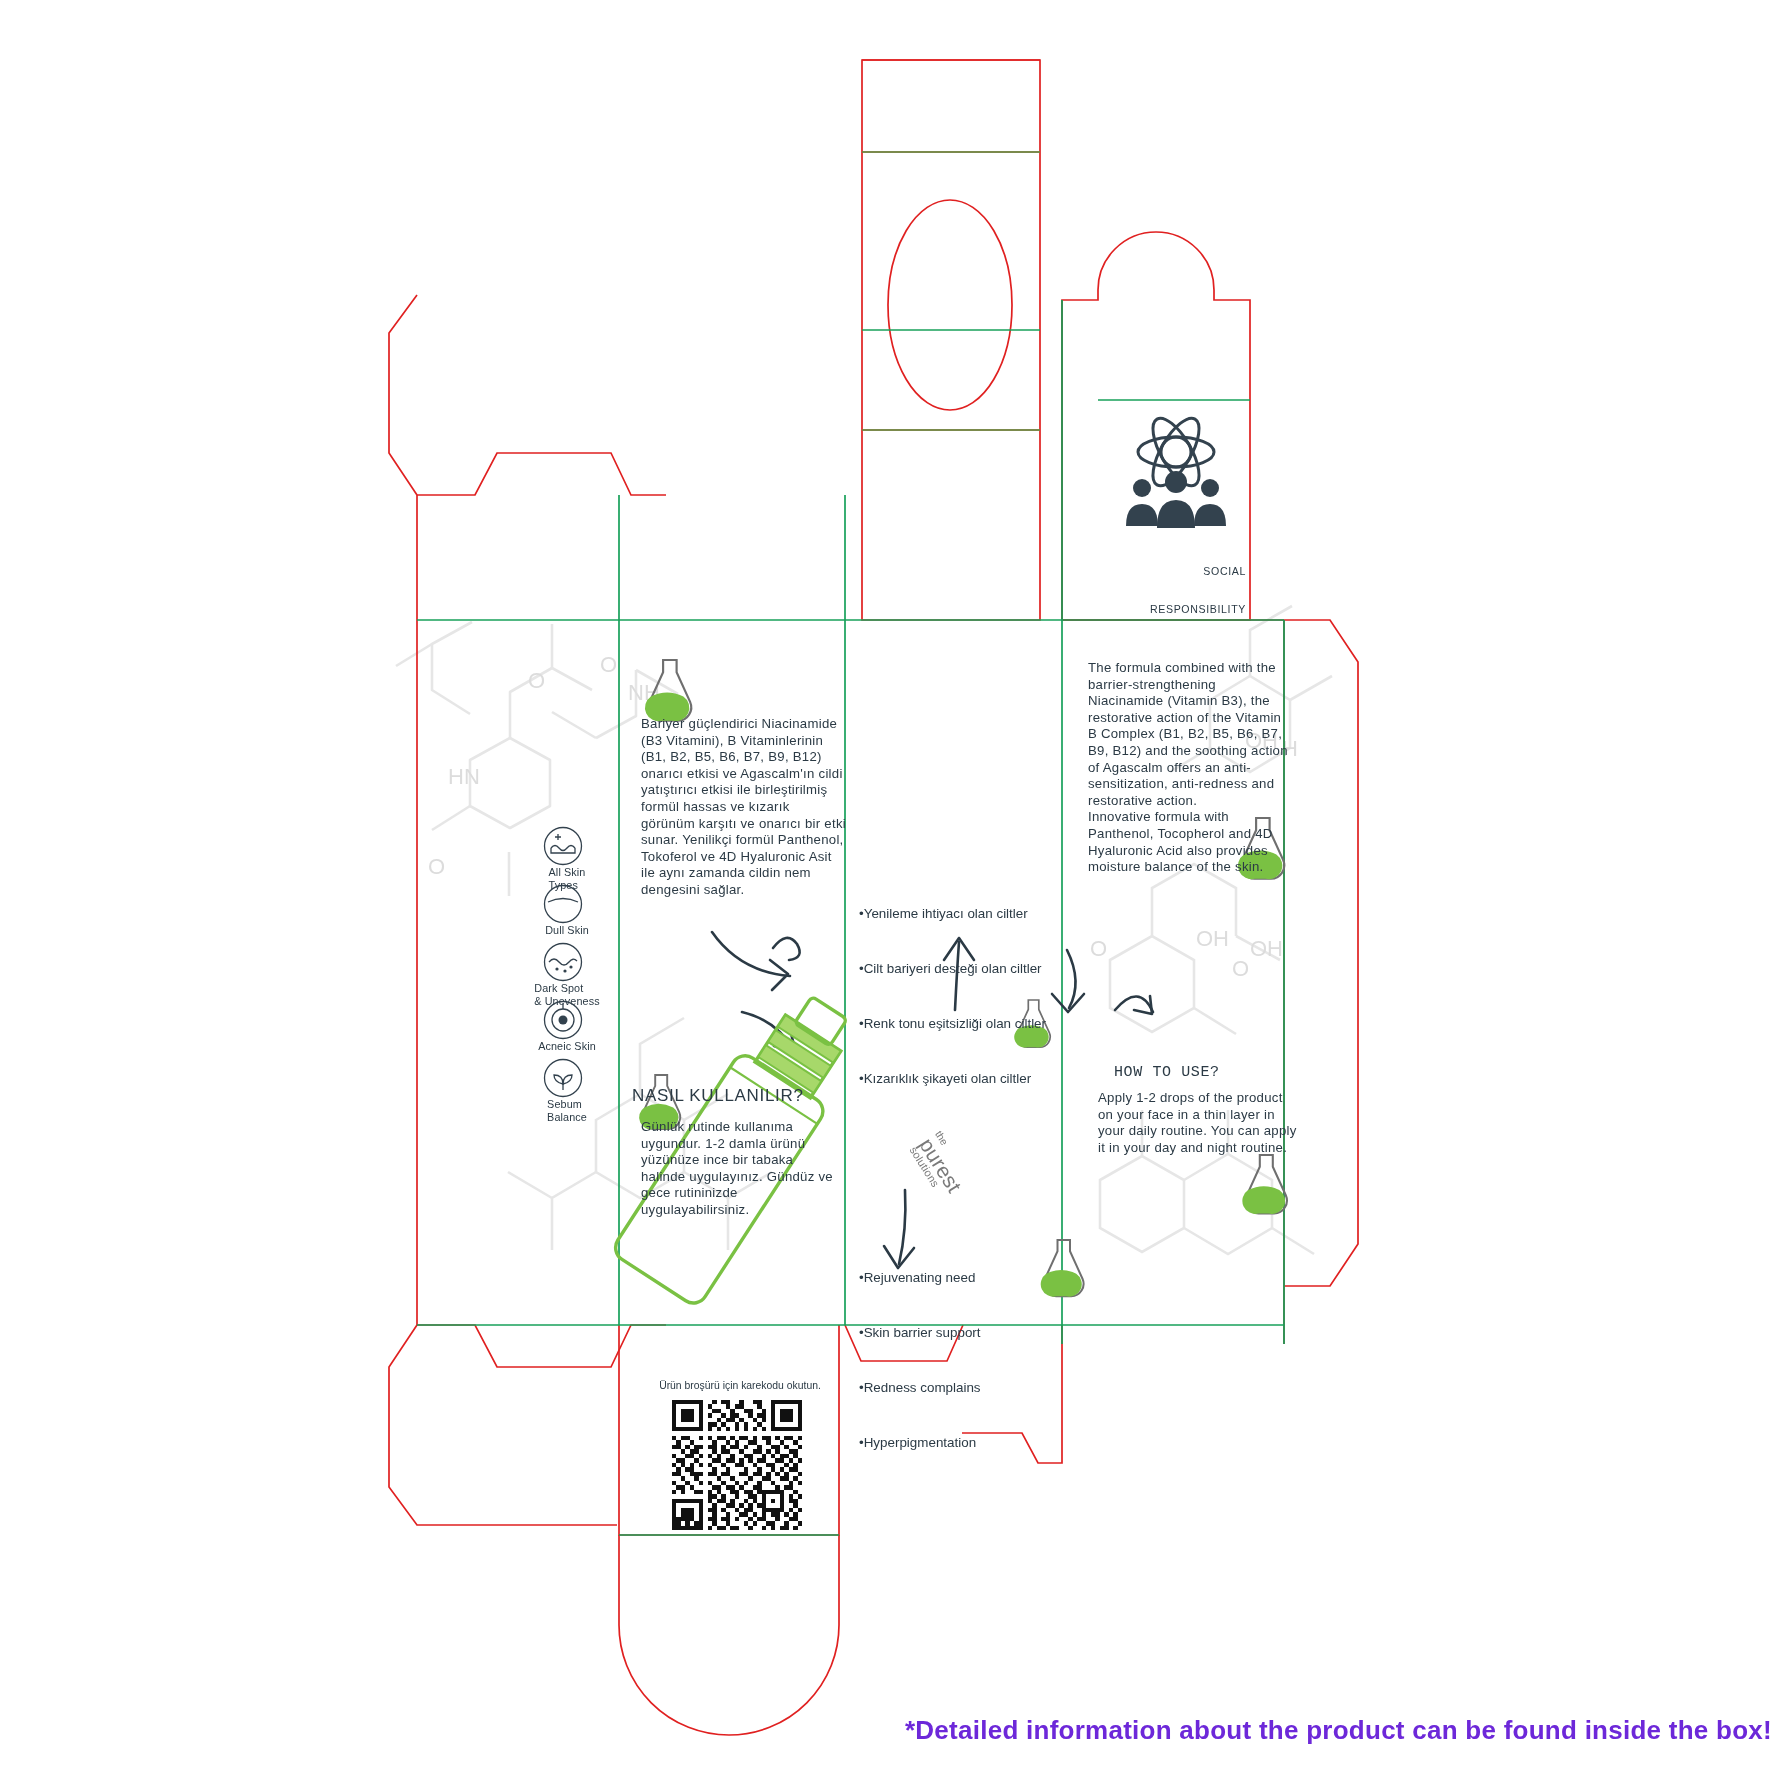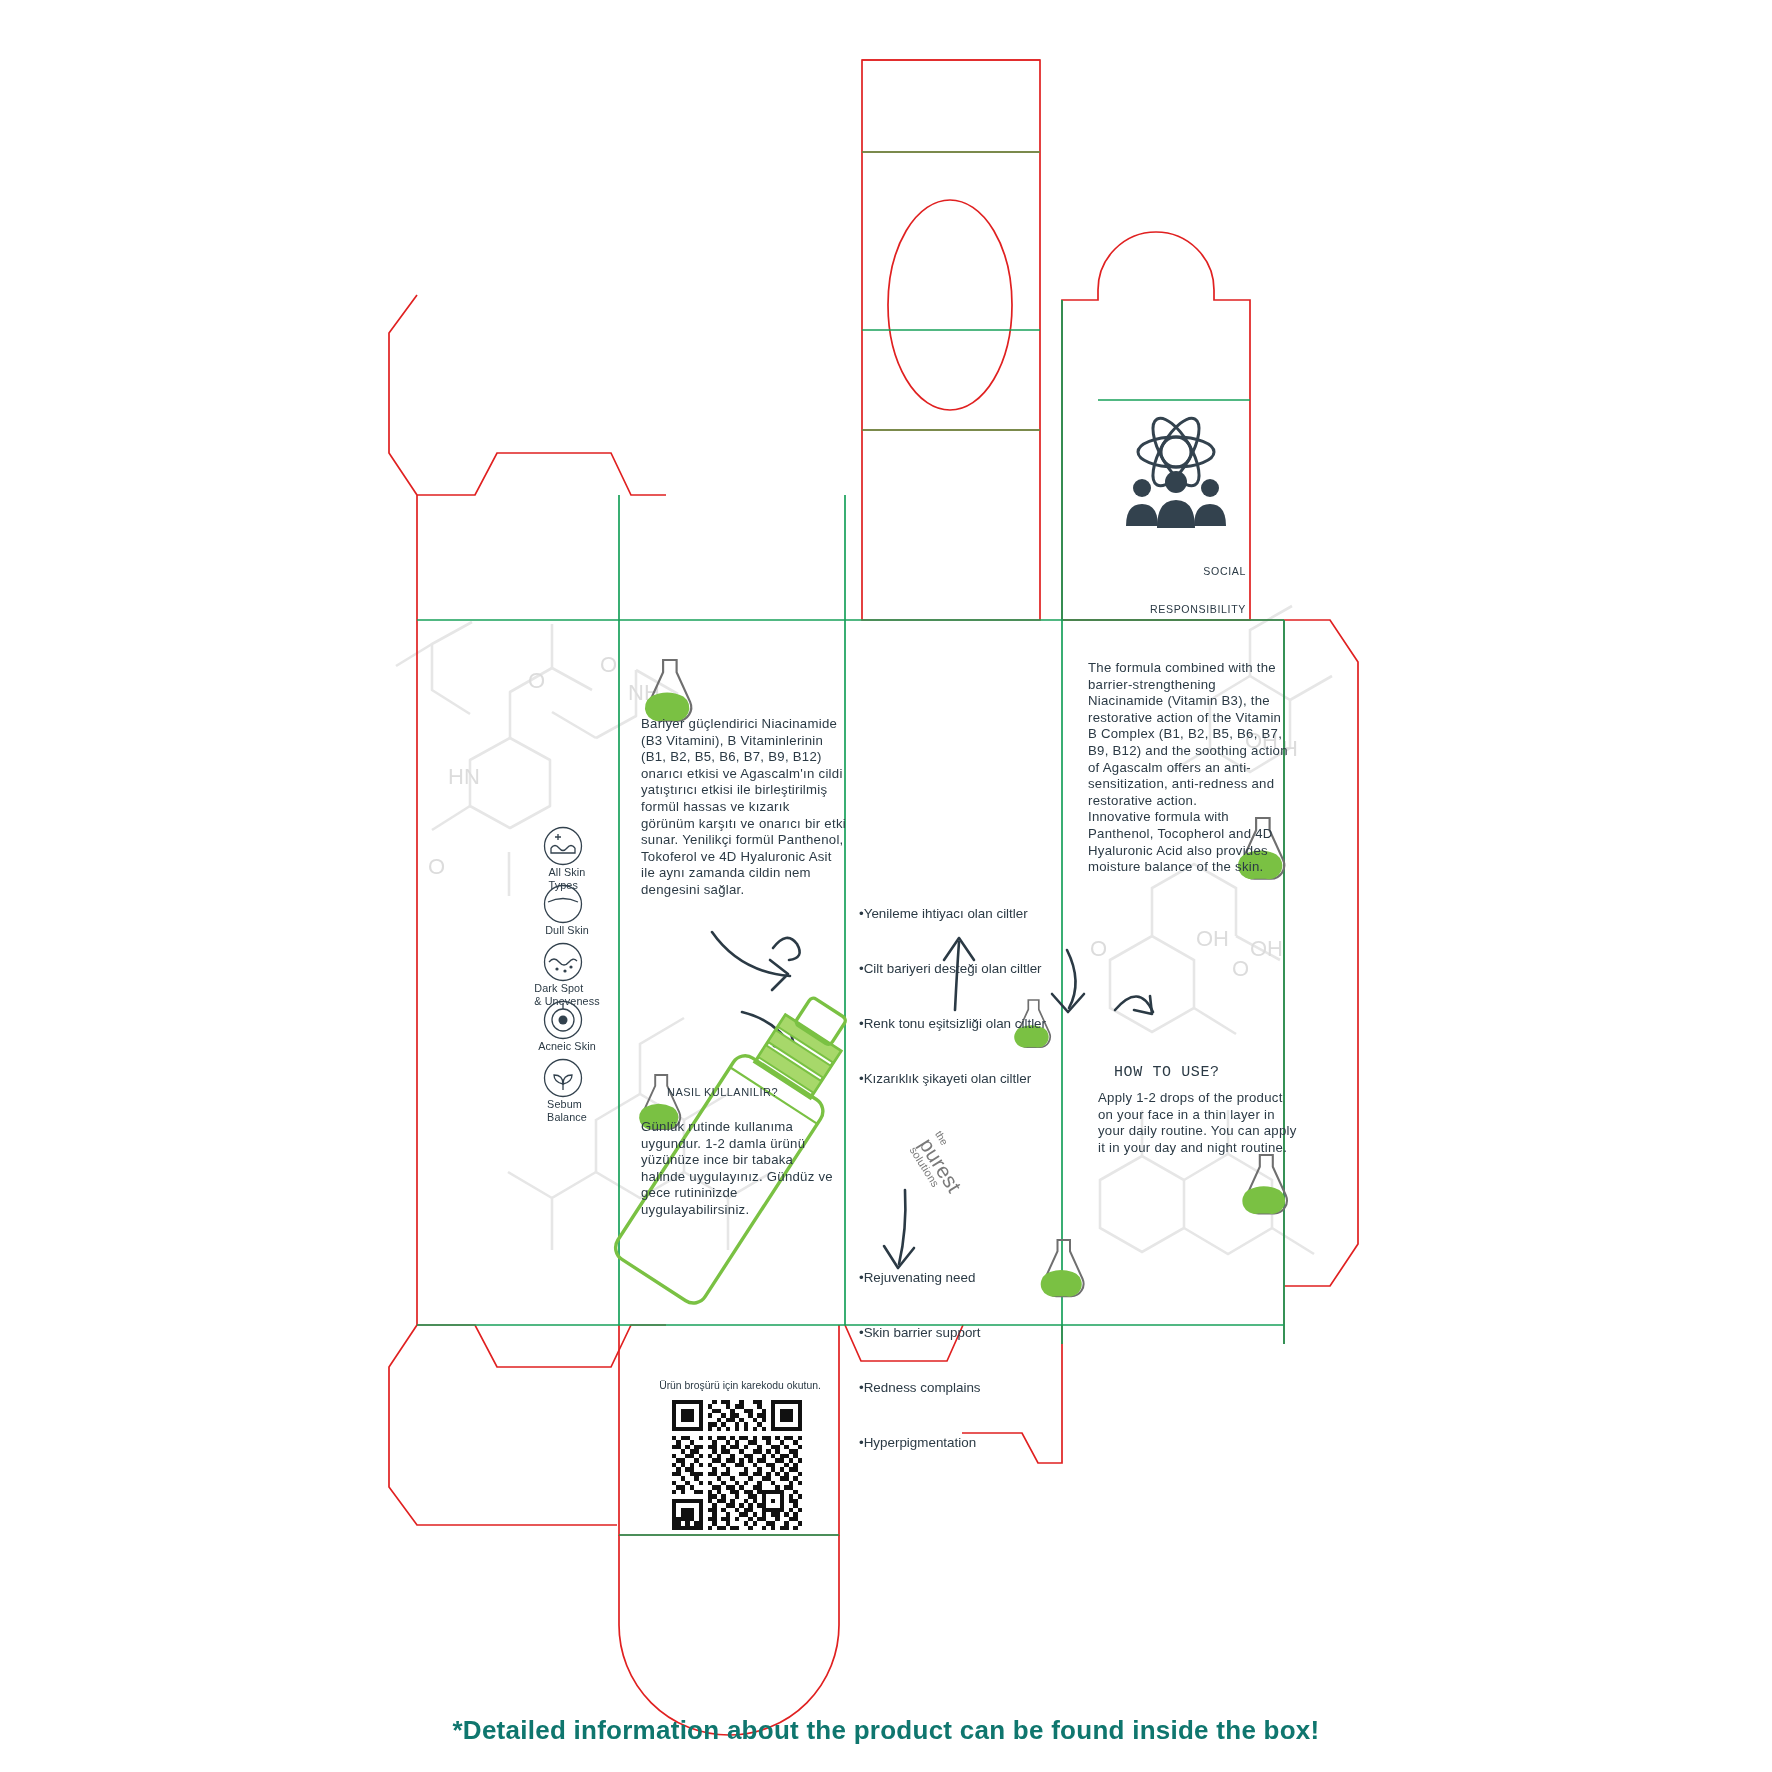--- a/index.html
+++ b/index.html
@@ -37,22 +37,22 @@
   #panel-en-body { left: 1088px; top: 660px; width: 205px; }
   #bullets-tr {
     left: 859px; top: 868px; width: 195px;
     font-size: 13.4px; line-height: 18.4px;
   }
   #bullets-en {
     left: 859px; top: 1232px; width: 200px;
     font-size: 13.4px; line-height: 18.4px;
   }
   #howto-tr-title {
-    left: 667px; top: 1086px;
-    font-size: 11px; letter-spacing: 0.04em; font-weight: 400;
+    left: 632px; top: 1086px;
+    font-size: 17px; letter-spacing: 0.04em; font-weight: 400;
   }
   #panel-usage-tr { left: 641px; top: 1119px; width: 200px; }
   #howto-en-title {
     left: 1114px; top: 1064px;
     font-size: 15px; letter-spacing: 0.04em; font-family: Liberation Mono, monospace;
   }
   #panel-usage-en { left: 1088px; top: 1090px; width: 200px; margin-left: 10px; }
 
   
   #social-label {
@@ -95,25 +95,25 @@
     line-height: 12.4px;
   }
   #qr-box {
     position: absolute;
     left: 672px; top: 1400px;
     width: 130px; height: 130px;
   }
   
   #footer-note {
     left: 0; top: 1715px; width: 1772px;
-    text-align: center;
+    text-align: right;
     font-size: 26px;
     font-weight: bold;
     letter-spacing: 0.01em;
-    color: #0f766e;
+    color: #6d28d9;
   }
   
   #bottle-brand {
     position: absolute;
     left: 944px; top: 1128px;
     width: 120px;
     transform: rotate(58deg);
     transform-origin: left top;
     color: #7a7a7a;
     font-size: 12px;

